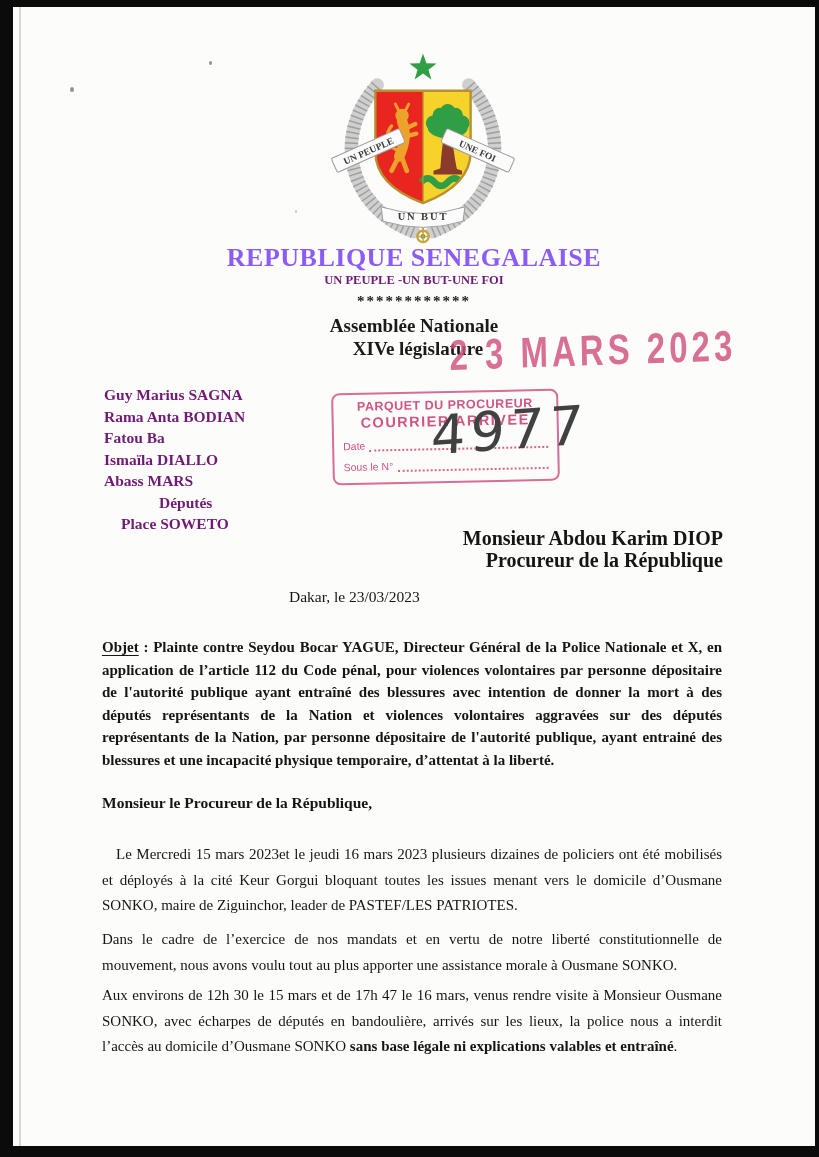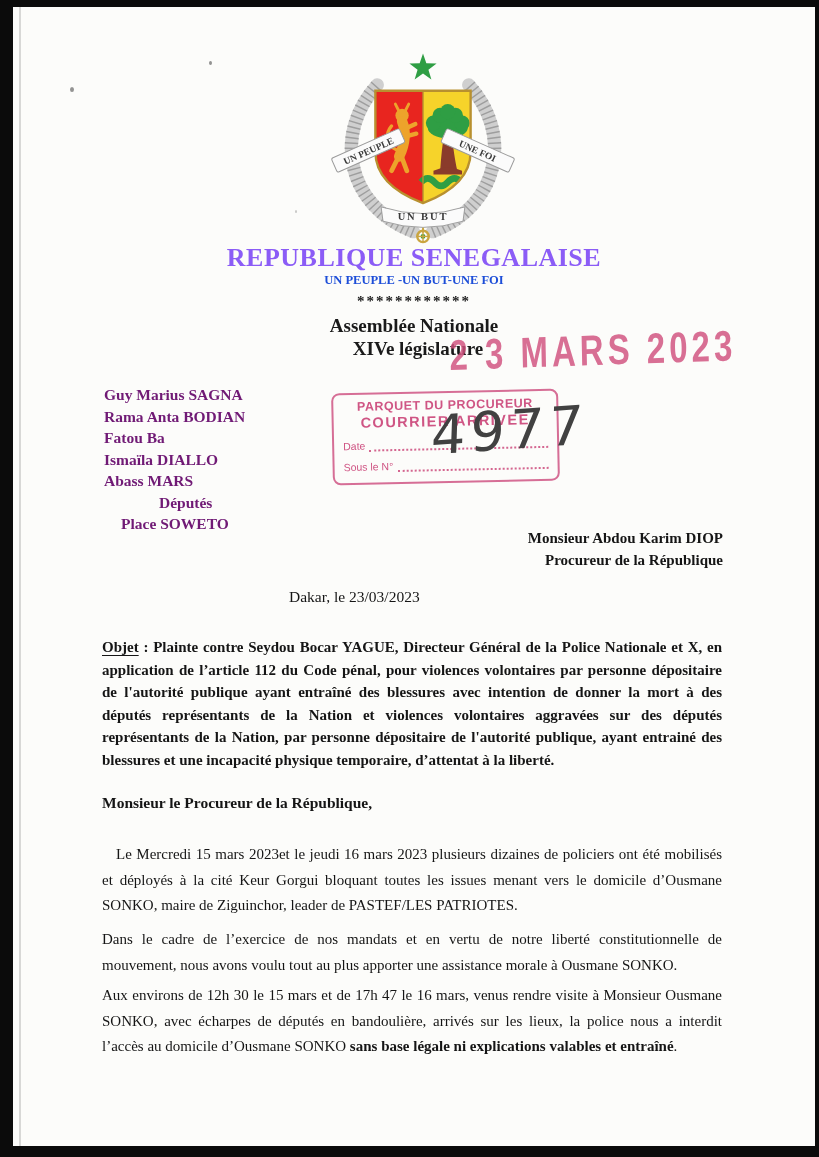--- a/index.html
+++ b/index.html
@@ -4,40 +4,40 @@
 <style>
   html,body{margin:0;padding:0;background:#0b0b0b;}
   .frame{position:relative;width:819px;height:1157px;background:#0b0b0b;overflow:hidden;
          font-family:"Liberation Serif","DejaVu Serif",serif;}
   .page{position:absolute;left:13px;top:7px;width:802px;height:1139px;background:#fcfcfa;}
   .scan-shadow{position:absolute;left:6px;top:0;bottom:0;width:2px;background:rgba(0,0,0,0.14);}
   .speck{position:absolute;border-radius:50%;background:rgba(60,60,60,0.55);}
   .abs{position:absolute;}
   .ctr{left:0;right:0;text-align:center;}
   .title{top:236px;font-size:26px;font-weight:bold;letter-spacing:0.5px;color:#8b5cf6;}
-  .motto-line{top:266px;font-size:12.5px;font-weight:bold;color:#1d4ed8;}
+  .motto-line{top:266px;font-size:12.5px;font-weight:bold;color:#701a75;}
   .stars{top:286px;font-size:15px;font-weight:bold;letter-spacing:2px;color:#222;}
   .org{top:308px;font-size:19px;font-weight:bold;color:#1a1a1a;}
   .leg{top:331px;font-size:19px;font-weight:bold;color:#1a1a1a;padding-left:8px;}
   .date-stamp{left:436px;top:324px;font-family:"Liberation Sans","DejaVu Sans",sans-serif;
               font-weight:bold;font-size:33px;letter-spacing:4px;color:#d1517e;opacity:.82;
               transform:scaleY(1.3) rotate(-1.5deg);transform-origin:left top;white-space:nowrap;}
   .senders{left:91px;top:377px;font-size:15.5px;font-weight:bold;line-height:21.5px;color:#701a75;}
   .senders .role{margin-left:55px;}
   .senders .loc{margin-left:17px;}
   .arrival-stamp{left:319px;top:384px;width:227px;height:92px;border:2.5px solid rgba(207,85,132,0.85);
                  border-radius:8px;box-sizing:border-box;padding:5px 9px 4px;color:#cf5584;
                  font-family:"Liberation Sans","DejaVu Sans",sans-serif;transform:rotate(-1.2deg);}
   .arrival-stamp .l1{font-size:12.5px;font-weight:600;letter-spacing:0.5px;text-align:center;}
   .arrival-stamp .l2{font-size:14.5px;font-weight:800;letter-spacing:1.5px;text-align:center;margin-top:1px;}
   .stamp-row{display:flex;align-items:flex-end;font-size:10.5px;margin-top:9px;}
   .stamp-row .leader{flex:1;border-bottom:2px dotted rgba(207,85,132,0.9);margin-left:4px;height:10px;}
   .handwritten{left:418px;top:392px;font-family:"DejaVu Sans",sans-serif;font-size:54px;
                color:#414141;letter-spacing:5px;transform:rotate(-4deg) skewX(-6deg);z-index:3;}
-  .recipient{right:92px;top:521px;text-align:right;font-size:15px;font-weight:bold;line-height:21.5px;color:#151515;}
+  .recipient{right:92px;top:521px;text-align:right;font-size:20px;font-weight:bold;line-height:21.5px;color:#151515;}
   .dateline{left:276px;top:581px;font-size:15.5px;color:#151515;}
   .block{left:89px;width:620px;color:#151515;}
   .just{text-align:justify;}
   .subject{top:629px;font-size:15px;font-weight:bold;line-height:22.5px;}
   .ul{text-decoration:underline;text-underline-offset:3px;}
   .salutation{top:787px;font-size:15.5px;font-weight:bold;}
   .para{font-size:15px;line-height:25.5px;}
   .p1{top:835px;text-indent:14px;}
   .p2{top:920px;}
   .p3{top:976px;}

